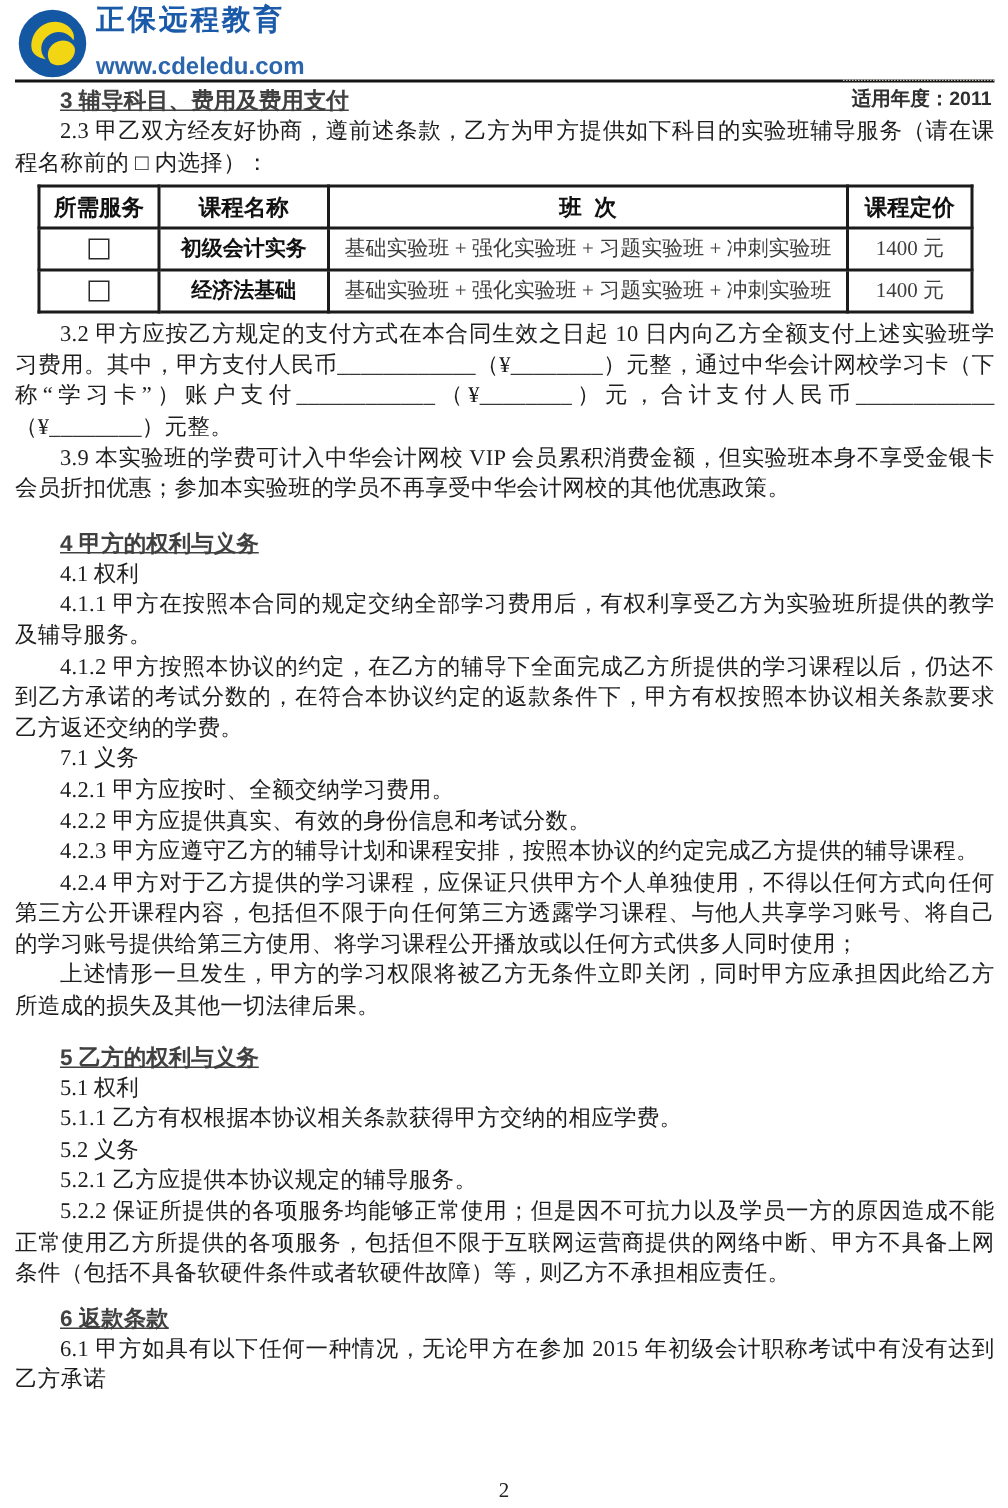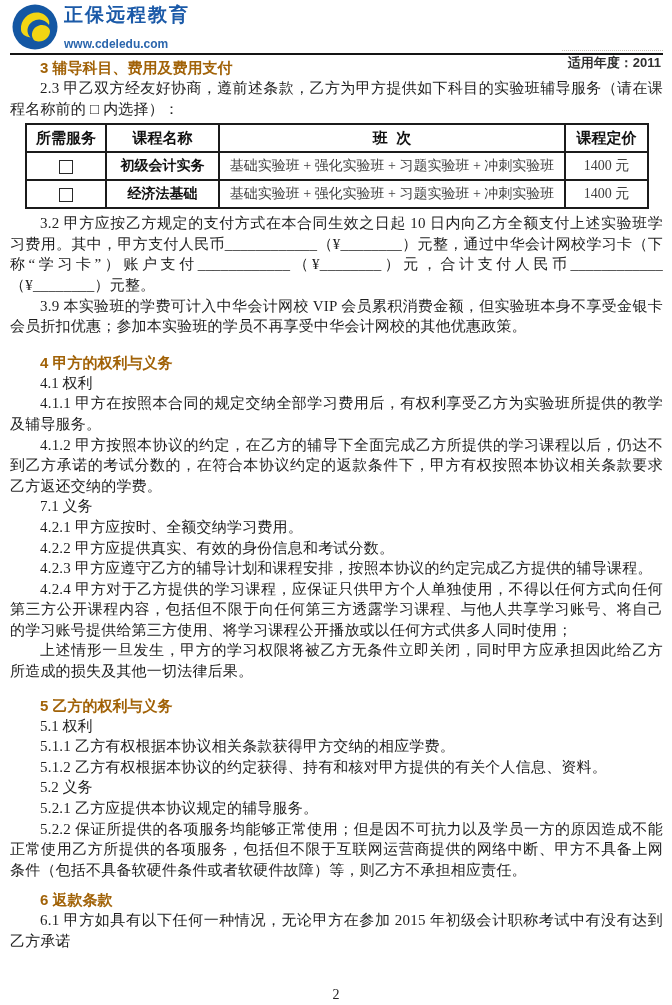--- a/index.html
+++ b/index.html
@@ -23,36 +23,36 @@
   }
   .brand{display:flex;align-items:center;margin-top:4px;margin-left:2px;}
   .brand-icon{width:46px;height:46px;flex:0 0 auto;}
   .brand-txt{margin-left:6px;line-height:1;}
   .brand-name{
     font-family:"Liberation Sans","DejaVu Sans",sans-serif;
     font-weight:bold;font-size:19px;color:#1b5aa8;letter-spacing:2px;
   }
   .brand-url{
     font-family:"Liberation Sans","DejaVu Sans",sans-serif;
-    font-weight:bold;font-size:12px;color:#2b66ad;margin-top:14px;
+    font-weight:bold;font-size:16px;color:#2b66ad;margin-top:14px;
   }
   .year-tag{
     margin-left:auto;align-self:flex-end;
     font-family:"Liberation Sans","DejaVu Sans",sans-serif;
     font-size:13px;font-weight:bold;color:#2f2f2f;
     border-top:1px dotted #c8c0b4;
     padding:3px 2px 1px 6px;
     margin-bottom:2px;
   }
   .rule{border-top:2px solid #141414;height:0;}
   
   .sec-title{
     font-family:"Liberation Sans","DejaVu Sans",sans-serif;
-    font-weight:bold;font-size:15px;color:#a16207;
-    line-height:21px;margin:2px 0 0 30px;
+    font-weight:bold;font-size:15px;color:#404040;
+    line-height:21px;margin:2px 0 0 30px;text-decoration:underline;
   }
   p.body{
     margin:0;font-size:15px;line-height:20.6px;
     text-indent:30px;text-align:justify;letter-spacing:0.2px;
   }
   p.sub{margin:0;font-size:15px;line-height:20.6px;text-indent:30px;}
   .mt-sec4{margin-top:15px;}
   .mt-sec5{margin-top:13px;}
   .mt-sec6{margin-top:9px;}
   .mt-52{margin-top:3px;}
@@ -159,21 +159,20 @@
     <p class="sub">7.1 义务</p>
     <p class="body">4.2.1 甲方应按时、全额交纳学习费用。</p>
     <p class="body">4.2.2 甲方应提供真实、有效的身份信息和考试分数。</p>
     <p class="body">4.2.3 甲方应遵守乙方的辅导计划和课程安排，按照本协议的约定完成乙方提供的辅导课程。</p>
     <p class="body">4.2.4 甲方对于乙方提供的学习课程，应保证只供甲方个人单独使用，不得以任何方式向任何第三方公开课程内容，包括但不限于向任何第三方透露学习课程、与他人共享学习账号、将自己的学习账号提供给第三方使用、将学习课程公开播放或以任何方式供多人同时使用；</p>
     <p class="body">上述情形一旦发生，甲方的学习权限将被乙方无条件立即关闭，同时甲方应承担因此给乙方所造成的损失及其他一切法律后果。</p>
 
     <h2 class="sec-title mt-sec5">5  乙方的权利与义务</h2>
     <p class="sub">5.1 权利</p>
     <p class="body">5.1.1 乙方有权根据本协议相关条款获得甲方交纳的相应学费。</p>
-    <p class="body">5.1.2 乙方有权根据本协议的约定获得、持有和核对甲方提供的有关个人信息、资料。</p>
     <p class="sub mt-52">5.2 义务</p>
     <p class="body mt-521">5.2.1 乙方应提供本协议规定的辅导服务。</p>
     <p class="body">5.2.2 保证所提供的各项服务均能够正常使用；但是因不可抗力以及学员一方的原因造成不能正常使用乙方所提供的各项服务，包括但不限于互联网运营商提供的网络中断、甲方不具备上网条件（包括不具备软硬件条件或者软硬件故障）等，则乙方不承担相应责任。</p>
 
     <h2 class="sec-title mt-sec6">6  返款条款</h2>
     <p class="body">6.1 甲方如具有以下任何一种情况，无论甲方在参加 2015 年初级会计职称考试中有没有达到乙方承诺</p>
 
   </main>
 
   <div class="pagenum">2</div>

